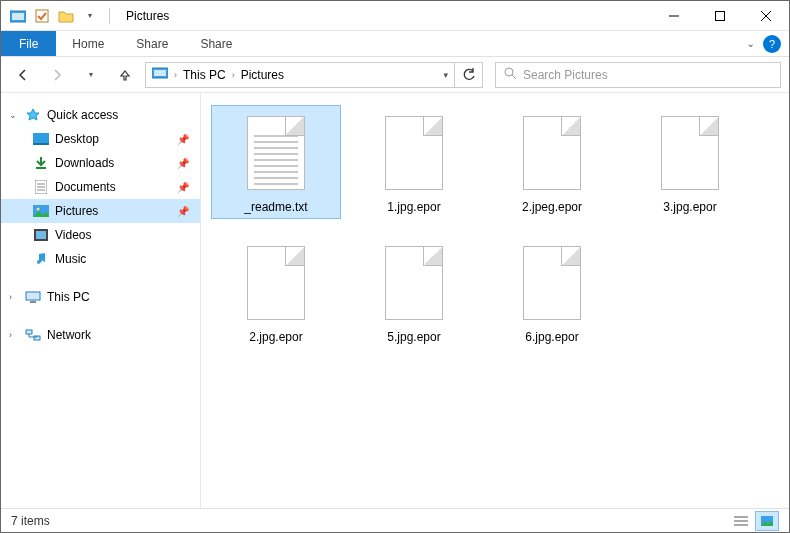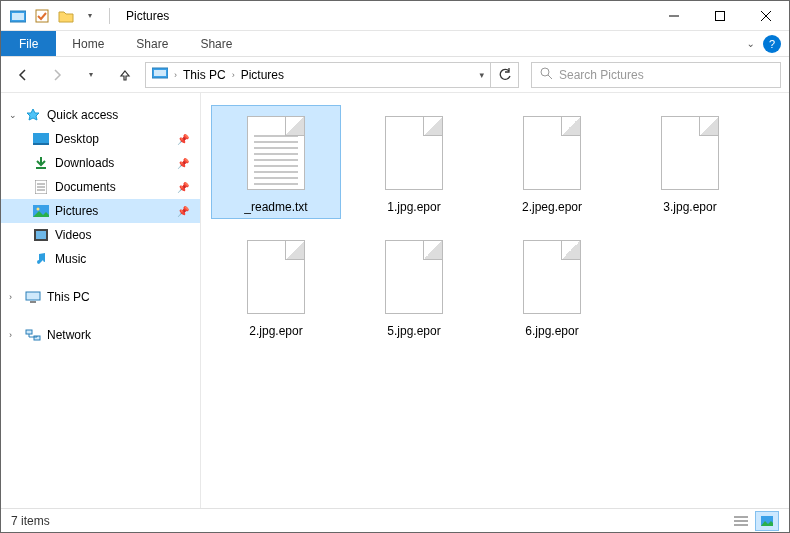--- a/index.html
+++ b/index.html
@@ -20,34 +20,34 @@
 .help-badge { width: 18px; height: 18px; border-radius: 50%; background: #0078d7; color: #fff; display: flex; align-items: center; justify-content: center; font-size: 11px; }
 
 .navbar { height: 36px; display: flex; align-items: center; padding: 0 8px; gap: 6px; border-bottom: 1px solid #e8e8e8; }
 .nav-btn { width: 28px; height: 28px; display: flex; align-items: center; justify-content: center; color: #888; }
 .nav-btn.enabled { color: #333; }
 .addr-box { flex: 1; height: 26px; border: 1px solid #ccc; display: flex; align-items: center; padding: 0 6px; gap: 6px; }
 .addr-crumb { color: #000; }
 .addr-sep { color: #777; font-size: 9px; }
 .addr-drop { margin-left: auto; color: #555; font-size: 9px; }
 .refresh-btn { width: 28px; height: 26px; border: 1px solid #ccc; border-left: none; display: flex; align-items: center; justify-content: center; color: #333; }
-.search-box { width: 250px; height: 26px; border: 1px solid #ccc; display: flex; align-items: center; padding: 0 8px; margin-left: 6px; color: #999; gap: 6px; }
+.search-box { width: 286px; height: 26px; border: 1px solid #ccc; display: flex; align-items: center; padding: 0 8px; margin-left: 6px; color: #999; gap: 6px; }
 
 .body-area { flex: 1; display: flex; overflow: hidden; }
 .nav-pane { width: 200px; border-right: 1px solid #e8e8e8; padding-top: 10px; overflow-y: auto; }
 .nav-group { margin-bottom: 14px; }
 .nav-item { display: flex; align-items: center; height: 24px; padding-left: 32px; gap: 6px; color: #000; }
 .nav-item.header { padding-left: 8px; font-weight: normal; }
 .nav-item.header .expand { width: 10px; color: #555; font-size: 9px; }
 .nav-item.selected { background: #cce8ff; }
 .nav-item .pin { margin-left: auto; margin-right: 10px; color: #888; font-size: 10px; }
 .nav-icon { width: 16px; height: 16px; display: flex; align-items: center; justify-content: center; }
 
 .content { flex: 1; padding: 12px 10px; overflow-y: auto; }
-.files-grid { display: grid; grid-template-columns: repeat(4, 130px); gap: 10px 8px; }
+.files-grid { display: grid; grid-template-columns: repeat(4, 130px); gap: 16px 8px; }
 .file-item { display: flex; flex-direction: column; align-items: center; padding: 4px; border: 1px solid transparent; }
 .file-item.selected { border: 1px solid #83c0ef; background: #cce8ff; }
 .file-thumb { width: 70px; height: 86px; display: flex; align-items: center; justify-content: center; margin-bottom: 4px; }
 .file-label { text-align: center; color: #000; word-break: break-all; max-width: 120px; }
 
 .statusbar { height: 24px; border-top: 1px solid #e1e1e1; display: flex; align-items: center; padding: 0 10px; color: #333; }
 .statusbar .view-btns { margin-left: auto; display: flex; gap: 2px; }
 .view-btn { width: 24px; height: 20px; border: 1px solid transparent; display: flex; align-items: center; justify-content: center; }
 .view-btn.active { border: 1px solid #83c0ef; background: #cce8ff; }
 .blank-page { width: 58px; height: 74px; background: #fff; border: 1px solid #bbb; position: relative; }

